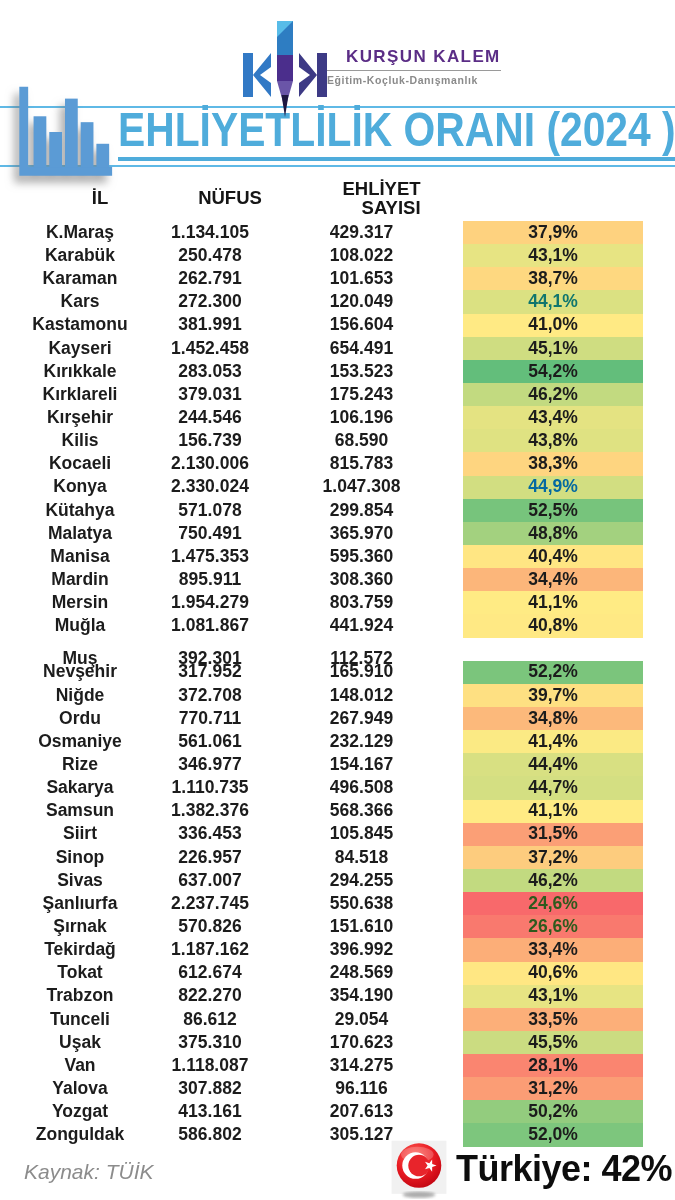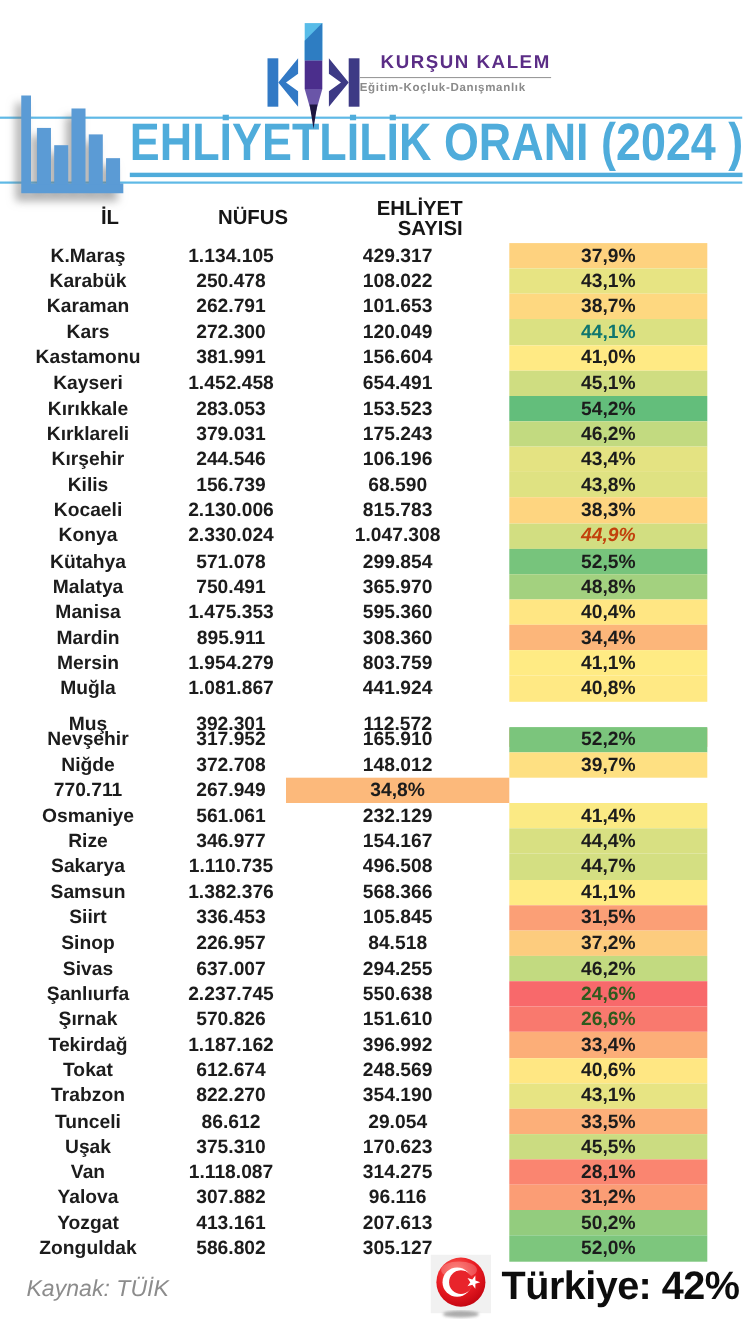--- a/index.html
+++ b/index.html
@@ -166,21 +166,21 @@
       <div class="tcell">Kocaeli</div>
       <div class="tcell">2.130.006</div>
       <div class="tcell">815.783</div>
       <div class="tcell" style="background: rgb(254, 213, 128); color: rgb(28, 28, 28);">38,3%</div>
     </div>
 
     <div class="trow">
       <div class="tcell">Konya</div>
       <div class="tcell">2.330.024</div>
       <div class="tcell">1.047.308</div>
-      <div class="tcell" style="background: rgb(210, 222, 129); color: #c2410c; font-style: italic;">44,9%</div>
+      <div class="tcell" style="background: rgb(210, 222, 129); color: #0369a1;">44,9%</div>
     </div>
 
     <div class="trow">
       <div class="tcell">Kütahya</div>
       <div class="tcell">571.078</div>
       <div class="tcell">299.854</div>
       <div class="tcell" style="background: rgb(119, 196, 124); color: rgb(28, 28, 28);">52,5%</div>
     </div>
 
     <div class="trow">
@@ -233,20 +233,21 @@
     </div>
 
     <div class="trow">
       <div class="tcell">Niğde</div>
       <div class="tcell">372.708</div>
       <div class="tcell">148.012</div>
       <div class="tcell" style="background: rgb(254, 224, 130); color: rgb(28, 28, 28);">39,7%</div>
     </div>
 
     <div class="trow">
+      <div class="tcell">Ordu</div>
       <div class="tcell">770.711</div>
       <div class="tcell">267.949</div>
       <div class="tcell" style="background: rgb(252, 185, 123); color: rgb(28, 28, 28);">34,8%</div>
     </div>
 
     <div class="trow">
       <div class="tcell">Osmaniye</div>
       <div class="tcell">561.061</div>
       <div class="tcell">232.129</div>
       <div class="tcell" style="background: rgb(251, 234, 132); color: rgb(28, 28, 28);">41,4%</div>

